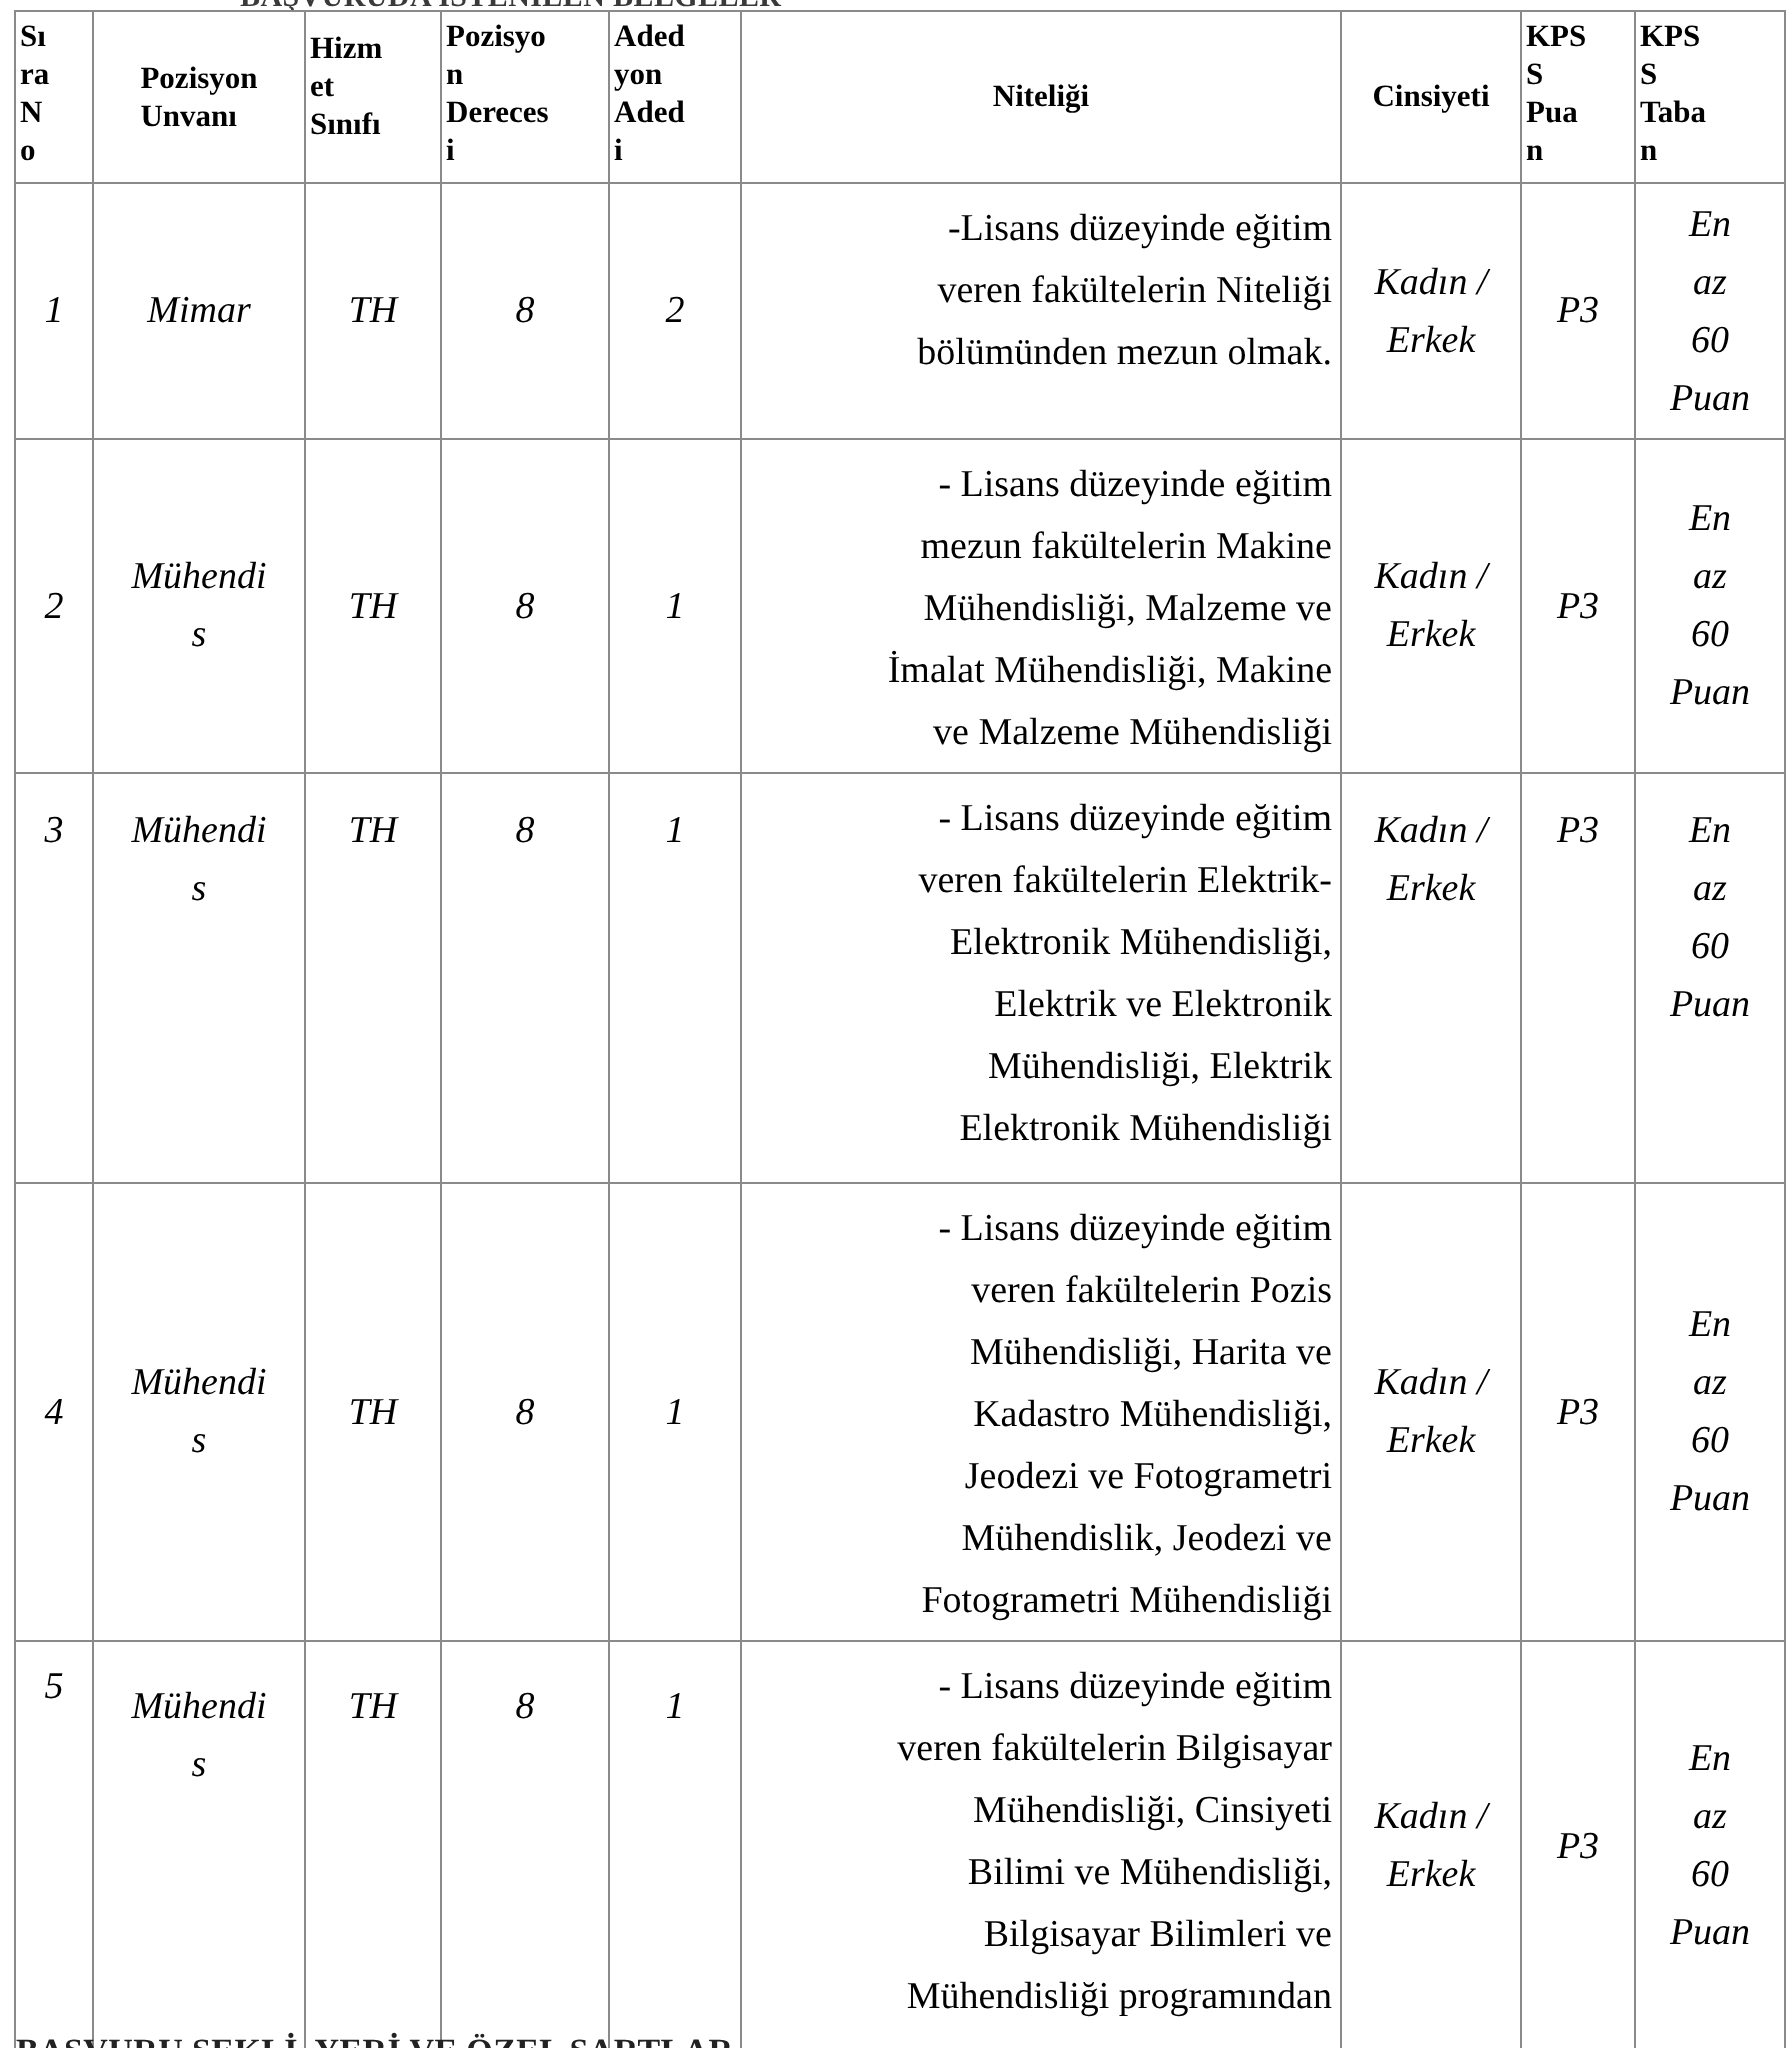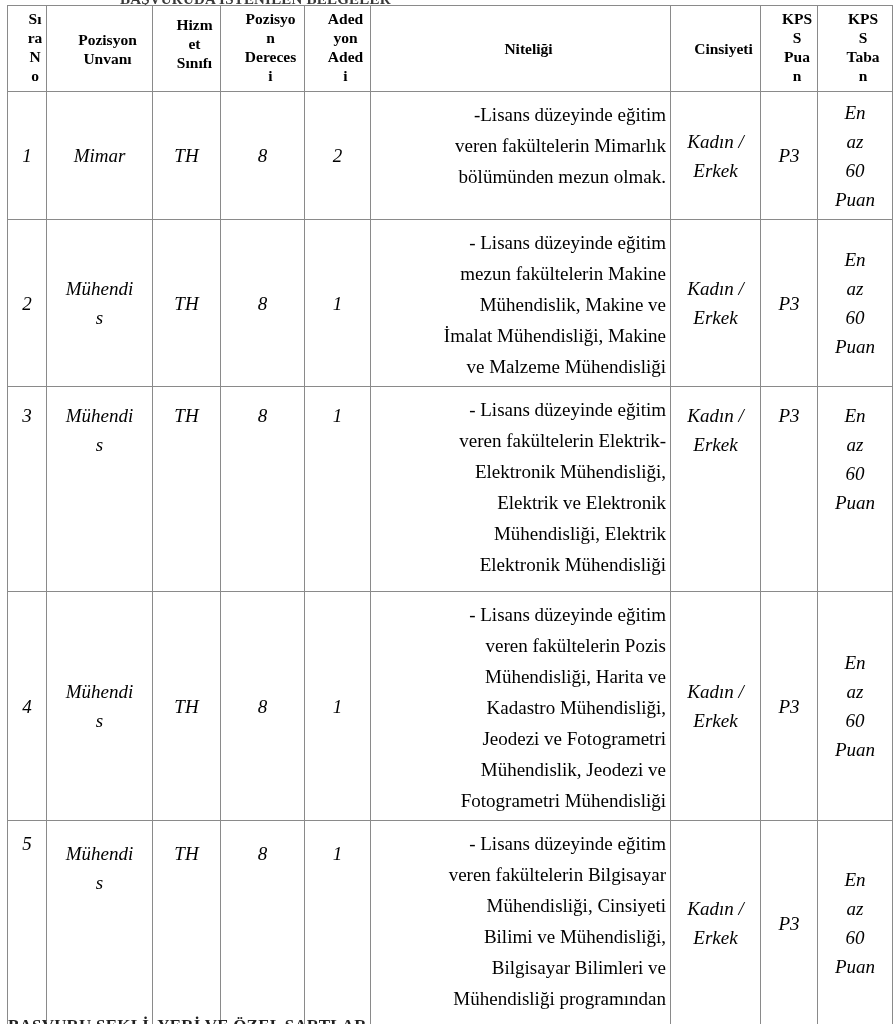--- a/index.html
+++ b/index.html
@@ -62,23 +62,23 @@
   col.c-ktaban { width: 75px; }
 
   
   thead th {
     height: 85px;
     overflow: hidden;
     position: relative;
   }
   .hd {
     position: absolute;
-    left: 16px; right: 0;
+    left: 0; right: 0;
     top: 3px;
-    text-align: center;
+    text-align: left;
     font-weight: bold;
     font-size: 15.5px;
     line-height: 19px;
     padding: 0 2px;
     box-sizing: border-box;
   }
   .hd.mid {
     top: 0;
     bottom: 0;
     height: 85px;
@@ -237,21 +237,21 @@
             </div>
         </td>
         <td>
           <div class="vwrap">
               <div class="cell-stack">2</div>
             </div>
         </td>
         <td>
           <div class="cell-nitelik">
             <div>-Lisans düzeyinde eğitim</div>
-            <div>veren fakültelerin Mimarlık</div>
+            <div>veren fakültelerin Niteliği</div>
             <div>bölümünden mezun olmak.</div>
           </div>
         </td>
         <td>
           <div class="vwrap">
               <div class="cell-stack">
             <div>Kadın /</div>
             <div>Erkek</div>
           </div>
             </div>
@@ -299,21 +299,21 @@
         </td>
         <td>
           <div class="vwrap">
               <div class="cell-stack">1</div>
             </div>
         </td>
         <td>
           <div class="cell-nitelik">
             <div>- Lisans düzeyinde eğitim</div>
             <div>mezun fakültelerin Makine</div>
-            <div>Mühendislik, Makine ve</div>
+            <div>Mühendisliği, Malzeme ve</div>
             <div>İmalat Mühendisliği, Makine</div>
             <div>ve Malzeme Mühendisliği</div>
           </div>
         </td>
         <td>
           <div class="vwrap">
               <div class="cell-stack">
             <div>Kadın /</div>
             <div>Erkek</div>
           </div>

